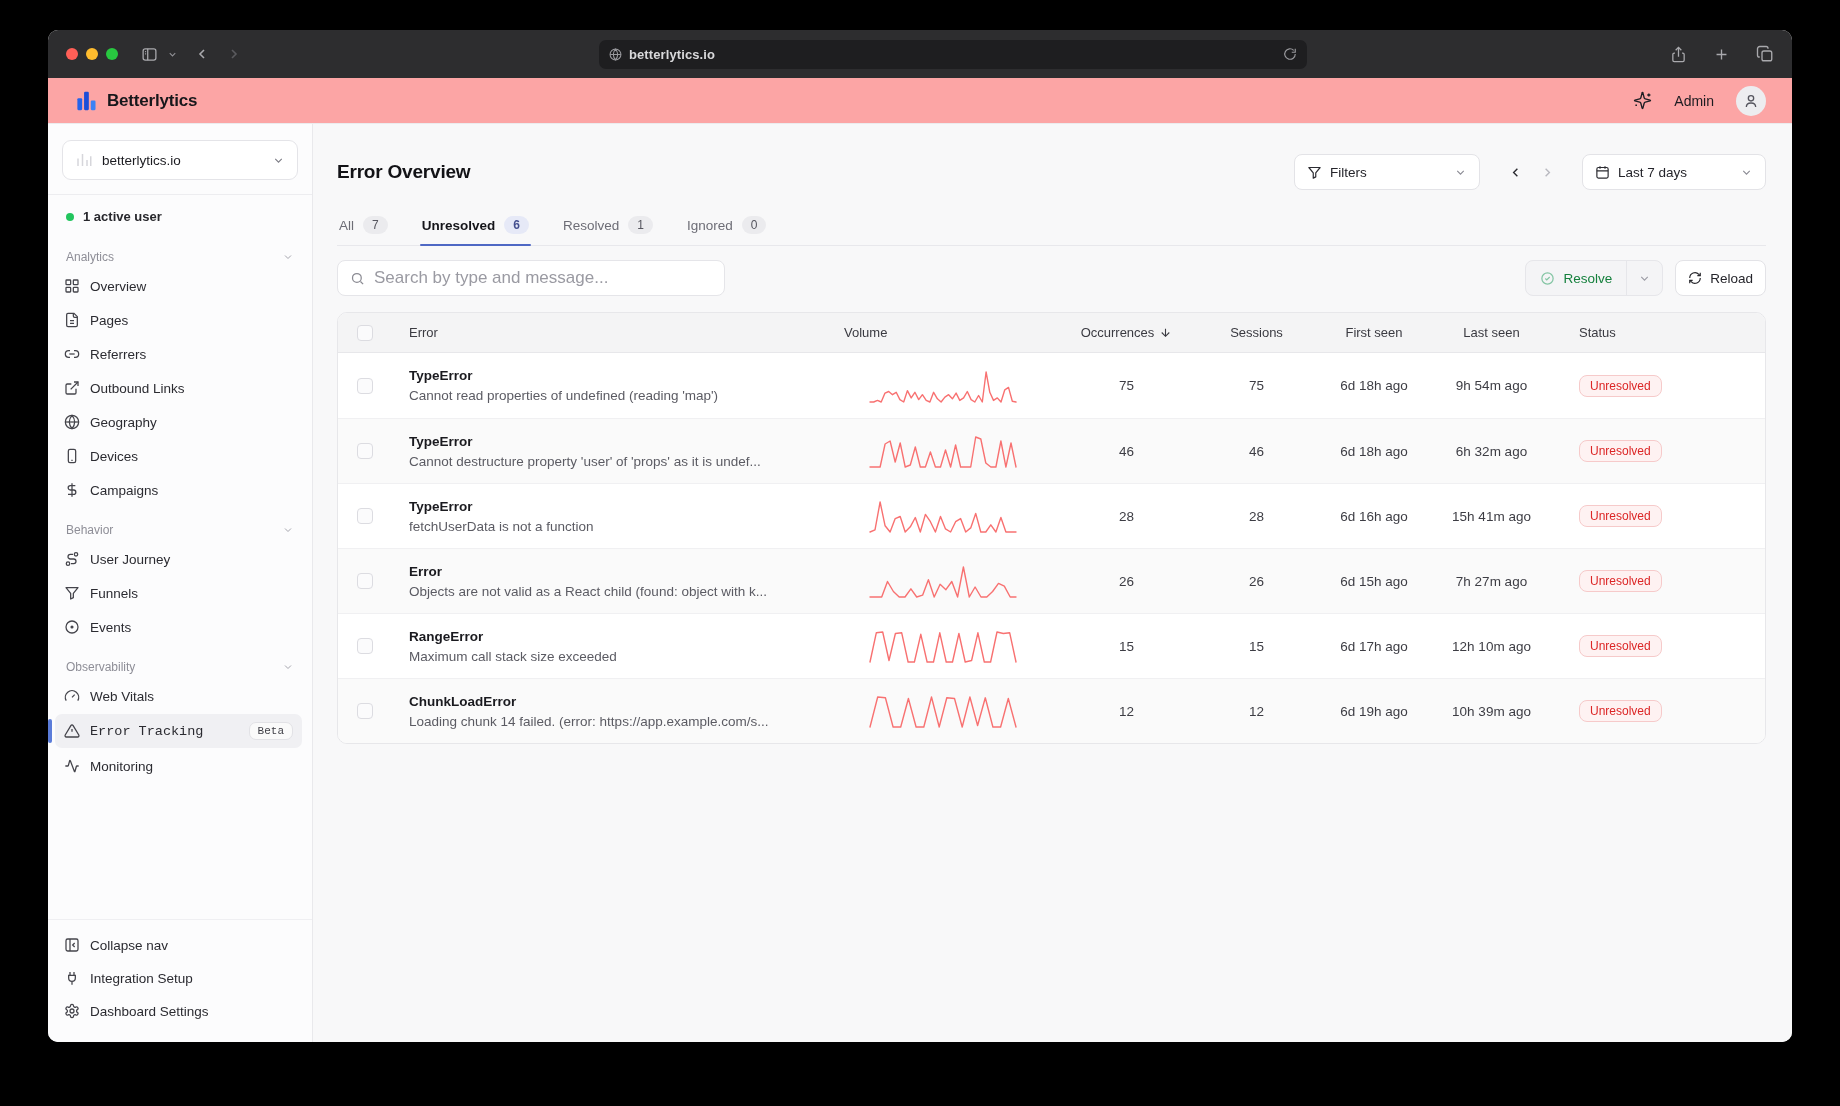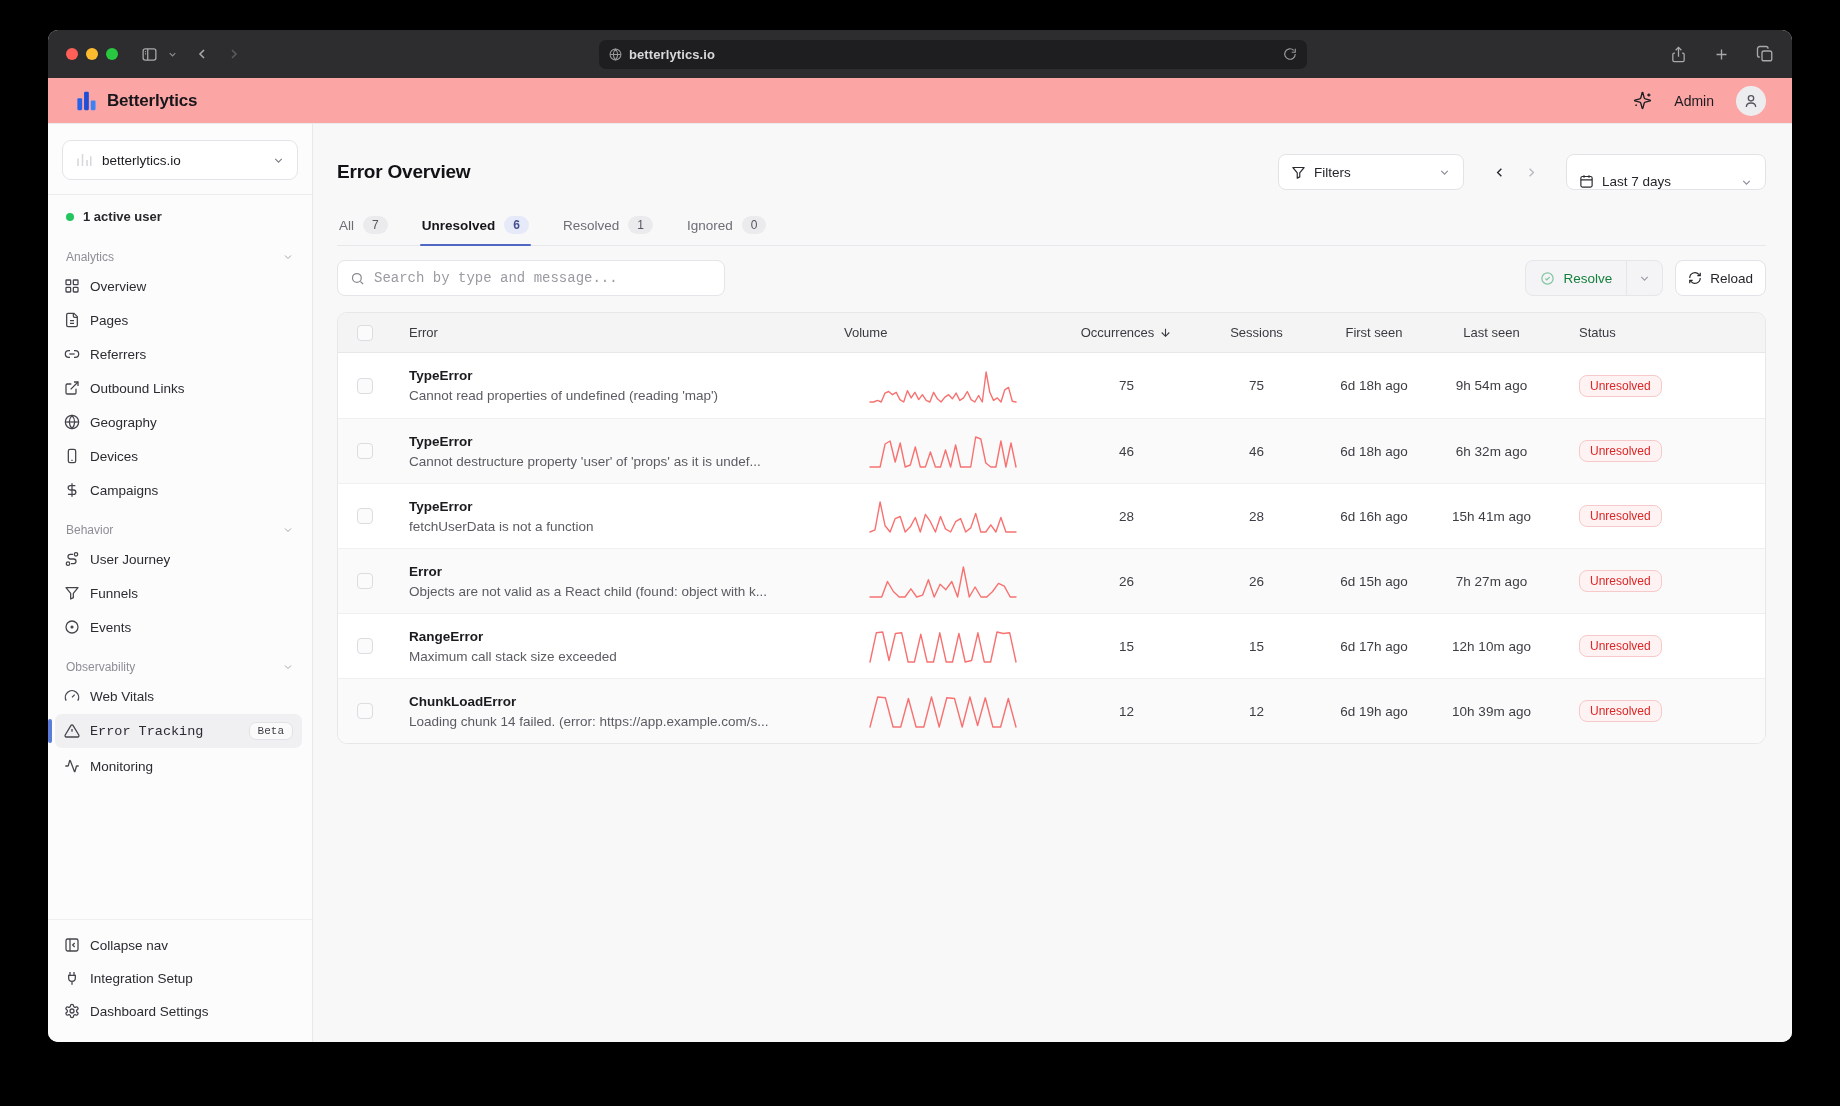--- a/index.html
+++ b/index.html
@@ -56,38 +56,38 @@
   .sidebar-footer { margin-top:auto; border-top:1px solid #efeff2; padding:8px 0 14px; }
 
   
   .title-row { display:flex; align-items:center; }
   .page-title { font-size:19px; font-weight:700; color:#121216; letter-spacing:-.2px; }
   .title-actions { margin-left:auto; display:flex; align-items:center; gap:14px; }
   .btn { display:flex; align-items:center; gap:8px; background:#fff; border:1px solid #e3e3e7; border-radius:8px;
          height:36px; padding:0 12px; font-size:13.5px; color:#25252b; }
   .btn .chev { margin-left:auto; color:#8a8a93; display:flex; }
   .filters-btn { width:186px; }
-  .date-btn { width:200px;align-items:flex-end; }
+  .date-btn { width:184px; }
   .pager { display:flex; align-items:center; gap:6px; margin:0 8px; }
   .pager-btn { width:26px; height:26px; display:flex; align-items:center; justify-content:center; background:transparent; border:0; color:#2b2b31; }
   .pager-btn.disabled { color:#b9b9c0; }
 
   
   .tabs-row { display:flex; gap:30px; margin-top:26px; border-bottom:1px solid #e8e8ec; }
   .tab { display:flex; align-items:center; gap:9px; padding:0 2px 11px; font-size:13.5px; color:#6d6d76; position:relative; }
   .tab .pill { font-size:12px; padding:2px 9px; border-radius:999px; background:#ebebee; color:#55555e; }
   .tab.active { color:#141419; font-weight:600; }
   .tab.active::after { content:''; position:absolute; left:0; right:0; bottom:-1px; height:2.5px; border-radius:2px; background:#4f68c4; }
   .tab.active .pill { background:#e6e9f7; color:#45508f; }
 
   
   .controls-row { display:flex; align-items:center; margin-top:14px; }
   .search-box { width:388px; height:36px; background:#fff; border:1px solid #e5e5e9; border-radius:8px;
                 display:flex; align-items:center; gap:9px; padding:0 12px; color:#8a8a92; }
-  .search-box input { border:0; outline:0; flex:1; font-size:14px; color:#ef4444; background:transparent; font-family:Liberation Mono, monospace; }
+  .search-box input { border:0; outline:0; flex:1; font-size:17px; color:#ef4444; background:transparent; font-family:Liberation Sans, sans-serif; }
   .search-box input::placeholder { color:#9a9aa2; }
   .controls-right { margin-left:auto; display:flex; align-items:center; gap:12px; }
   .resolve-group { display:flex; align-items:stretch; height:36px; border:1px solid #e6e6ea; border-radius:8px; background:#f4f4f6; overflow:hidden; }
   .resolve-main { display:flex; align-items:center; gap:8px; padding:0 14px; color:#15803d; font-size:13.5px; font-weight:500;justify-content:flex-end; }
   .resolve-caret { width:36px; border-left:1px solid #e6e6ea; display:flex; align-items:center; justify-content:center; color:#9b9ba4; }
   .reload-btn { font-weight:500; gap:8px; }
 
   
   .table-card { margin-top:16px; background:#fff; border:1px solid #e7e7ea; border-radius:10px; overflow:hidden; }
   .t-head, .t-row { display:grid; grid-template-columns:54px 452px 210px 145px 115px 120px 115px 1fr; align-items:center; }

